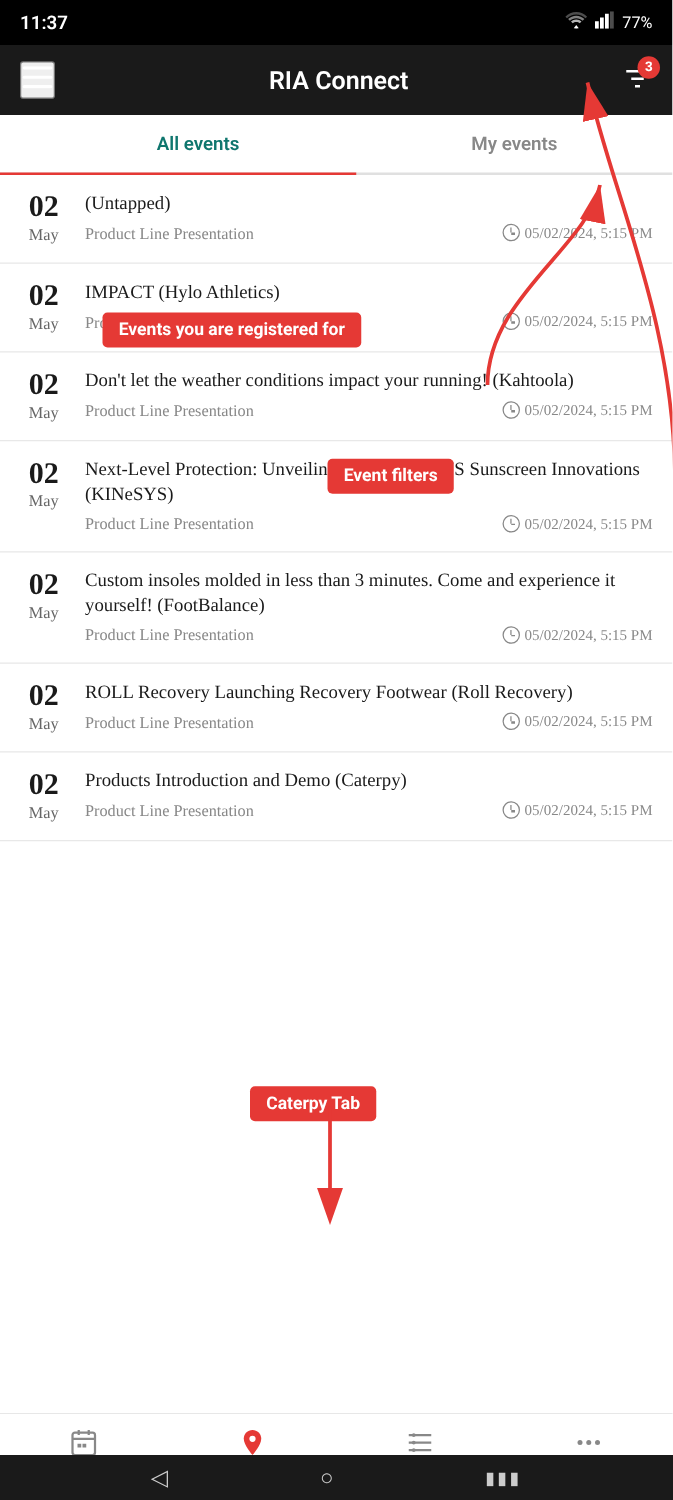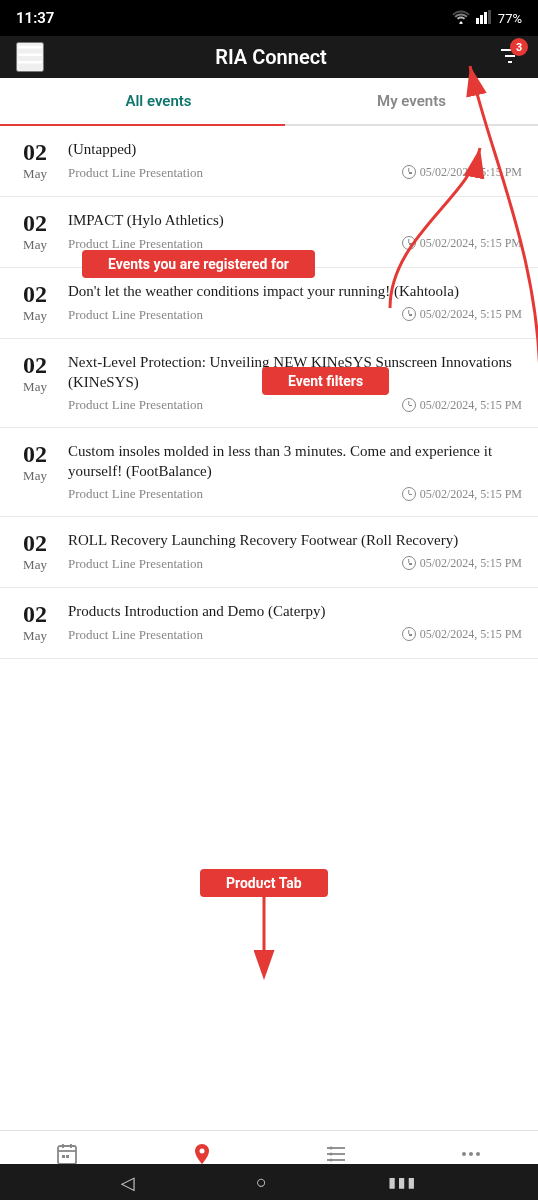--- a/index.html
+++ b/index.html
@@ -26,21 +26,21 @@
     .status-icons { display: flex; align-items: center; gap: 6px; font-size: 13px; }
 
     
     .header {
       background: #1a1a1a;
       color: #fff;
       display: flex;
       align-items: center;
       justify-content: space-between;
       padding: 0 16px;
-      height: 42px;
+      height: 56px;
     }
     .header-menu { font-size: 22px; cursor: pointer; }
     .header-title { font-size: 20px; font-weight: 600; }
     .header-filter-btn {
       position: relative;
       background: none;
       border: none;
       color: #fff;
       cursor: pointer;
     }
@@ -172,21 +172,21 @@
       background: #888;
       top: 50%;
       left: 50%;
     }
     .tooltip-box {
       display: inline-block;
       background: #e53935;
       color: #fff;
       font-size: 14px;
       font-weight: 700;
-      padding: 6px 26px;
+      padding: 6px 13px;
       border-radius: 4px;
       position: absolute;
       z-index: 10;
       white-space: nowrap;
     }
     .tooltip-registered {
       top: 250px;
       left: 82px;
     }
     .tooltip-filters {
@@ -462,21 +462,21 @@
       <defs>
         <marker id="arrowhead2" markerWidth="10" markerHeight="7" refX="10" refY="3.5" orient="auto">
           <polygon points="0 0, 10 3.5, 0 7" fill="#e53935"></polygon>
         </marker>
       </defs>
       <path d="M80,330 C80,200 30,100 10,10" stroke="#e53935" stroke-width="3" fill="none" marker-end="url(#arrowhead2)"></path>
     </svg>
   </div>
 
   <div class="tooltip-box tooltip-eventstab">
-    <span>Product Tab</span>
+    <span>Caterpy Tab</span>
   </div>
 
   <div class="arrow-eventstab">
     <svg width="60" height="100" viewBox="0 0 60 100">
       <defs>
         <marker id="arrowhead3" markerWidth="10" markerHeight="7" refX="5" refY="3.5" orient="auto">
           <polygon points="0 0, 10 3.5, 0 7" fill="#e53935"></polygon>
         </marker>
       </defs>
       <path d="M30,5 L30,85" stroke="#e53935" stroke-width="3" fill="none" marker-end="url(#arrowhead3)"></path>

